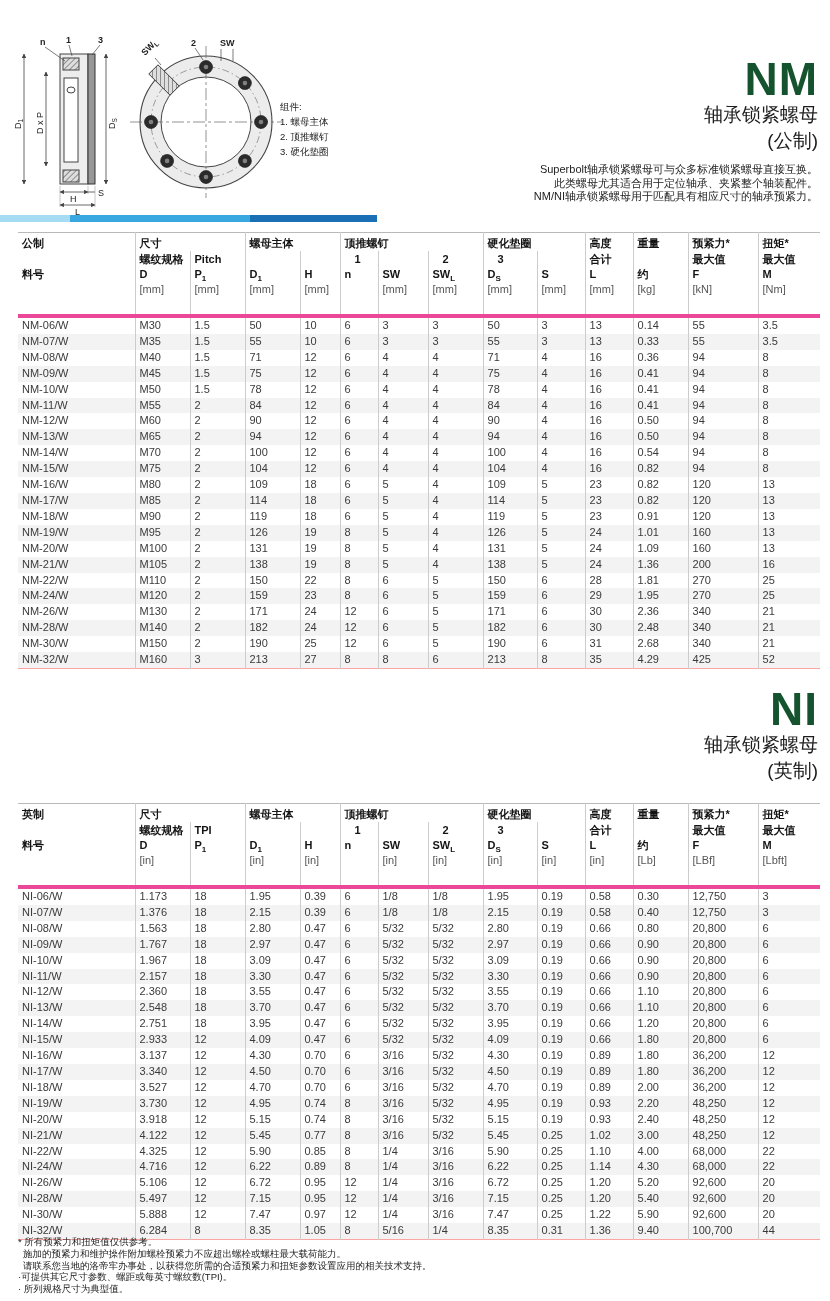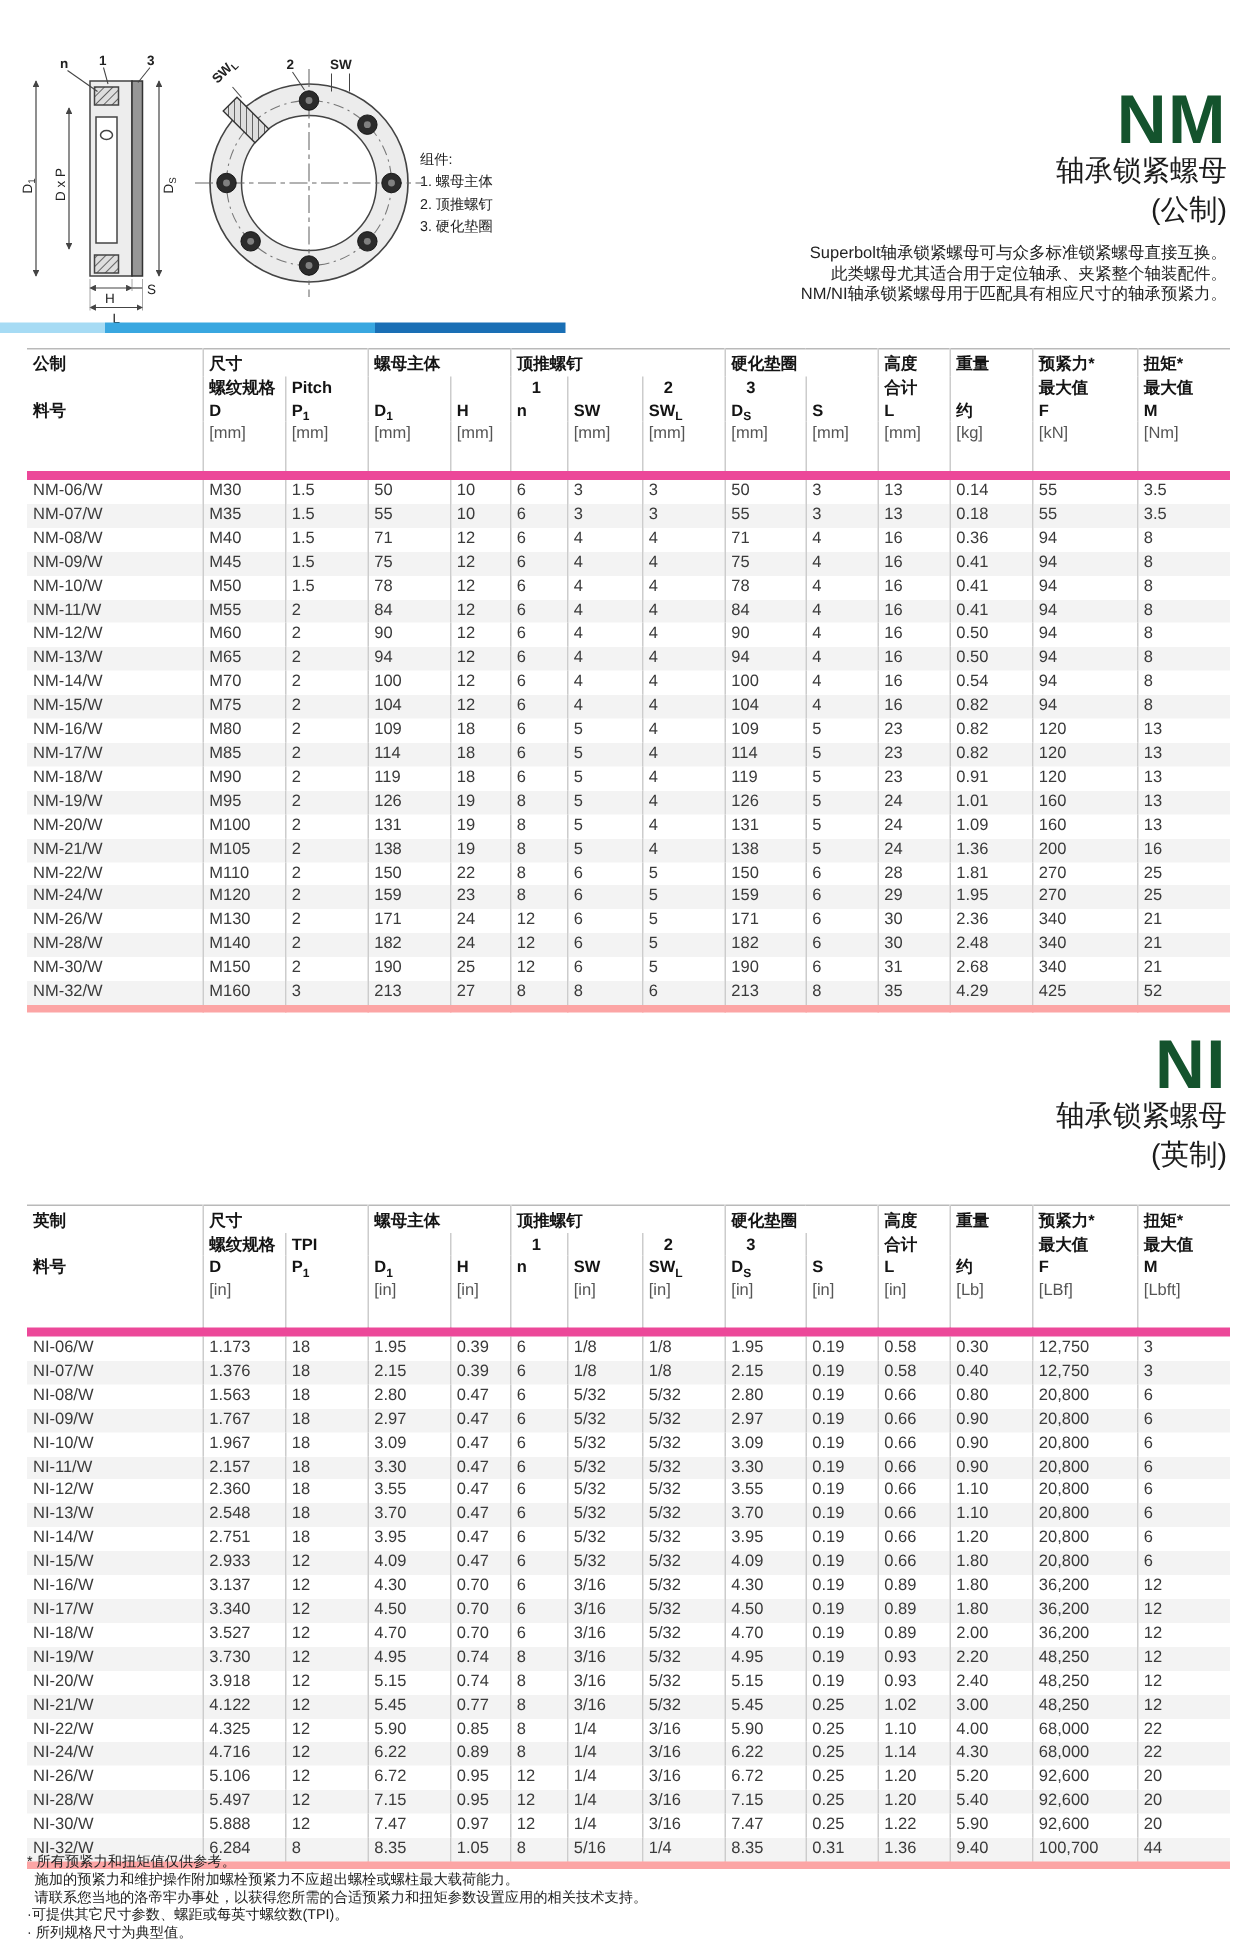--- a/index.html
+++ b/index.html
@@ -19,22 +19,22 @@
 
   
   .diagram{position:absolute;left:14px;top:34px;}
   .legend{position:absolute;left:280px;top:99px;font-size:9.5px;line-height:15px;color:#222;}
   .diagram text{font-family:"Liberation Sans","DejaVu Sans",sans-serif;font-size:9px;fill:#222;}
   .diagram .ss{font-size:6.5px;}
 
   
   table.spec{position:absolute;left:18px;width:802px;border-collapse:collapse;table-layout:fixed;
              font-size:11px;color:#3a3a3a;border-top:1px solid #b9b9b9;}
-  table.spec thead{border-bottom:6px solid #ec4899;}
-  table.spec tbody{border-bottom:5px solid #fca5a5;}
+  table.spec thead{border-bottom:4px solid #ec4899;}
+  table.spec tbody{border-bottom:1px solid #fca5a5;}
   table.spec th{font-weight:bold;text-align:left;vertical-align:top;padding:1px 4px 0;
                 line-height:14px;font-size:11px;color:#141414;}
   table.spec th.g{padding-top:3px;line-height:15px;}
   table.spec th.u{font-weight:normal;color:#555;padding-bottom:18px;}
   table.spec th.cnum{padding-left:14px;}
   table.spec sub{font-size:8px;line-height:0;}
   table.spec td{padding:0 4px;height:15.9px;line-height:15.9px;white-space:nowrap;overflow:hidden;}
   table.spec tr.alt{background:#f3f3f3;}
   table.spec .bL{border-left:1px solid #cccccc;}
   #nm-table{top:232px;}
@@ -263,21 +263,21 @@
           <td class="bL">M35</td>
           <td class="bL">1.5</td>
           <td class="bL">55</td>
           <td class="bL">10</td>
           <td class="bL">6</td>
           <td class="bL">3</td>
           <td class="bL">3</td>
           <td class="bL">55</td>
           <td class="bL">3</td>
           <td class="bL">13</td>
-          <td class="bL">0.18</td>
+          <td class="bL">0.33</td>
           <td class="bL">55</td>
           <td class="bL">3.5</td>
         </tr>
         <tr>
           <td>NM-08/W</td>
           <td class="bL">M40</td>
           <td class="bL">1.5</td>
           <td class="bL">71</td>
           <td class="bL">12</td>
           <td class="bL">6</td>

